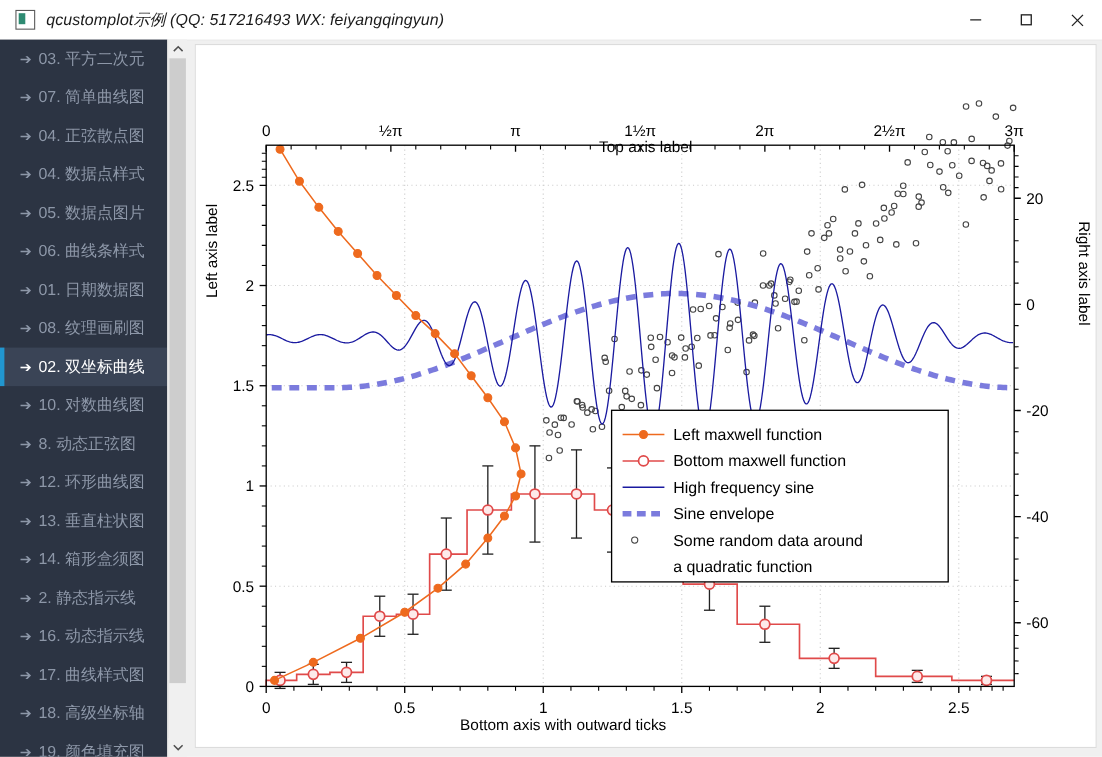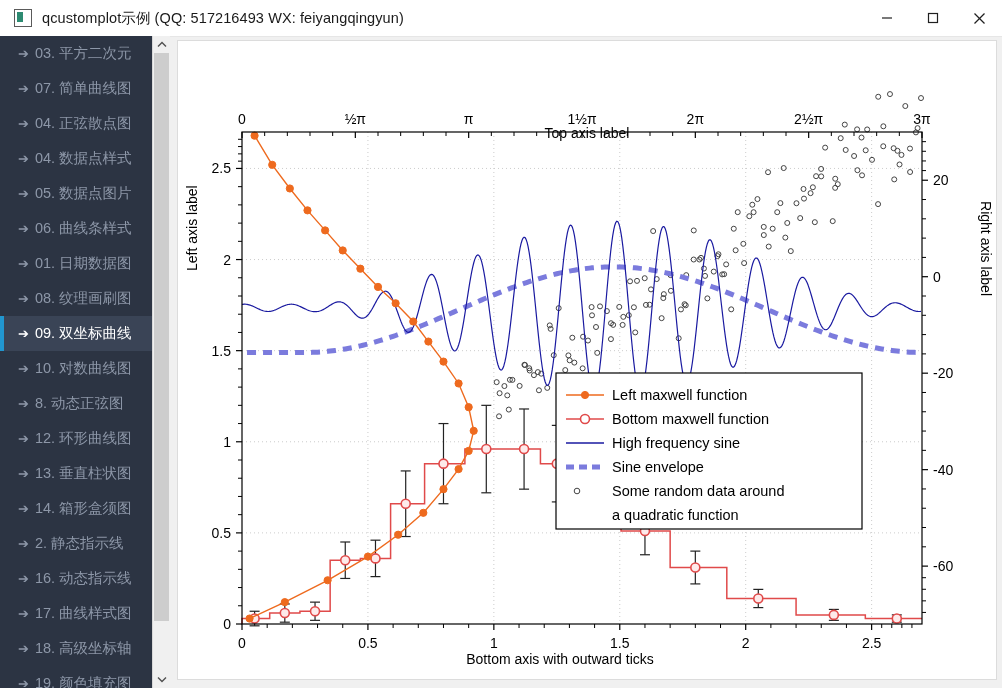--- a/index.html
+++ b/index.html
@@ -20,20 +20,21 @@
     width:16px;height:16px;margin-left:14px;margin-right:10px;
     border:1px solid #5a5a5a;background:#ffffff;position:relative;flex:none;
   }
   .tb-icon:after{
     content:"";position:absolute;left:2px;top:2px;width:6px;height:10px;
     background:#2e8b72;
   }
   .tb-title{
     font-size:14.5px;color:#1a1a1a;white-space:nowrap;
     letter-spacing:.1px;
+    font-style:italic;
   }
   .tb-spacer{flex:1;}
   .tb-btn{
     width:46px;height:35px;display:flex;align-items:center;justify-content:center;
     color:#202020;font-size:13px;flex:none;
   }
   .tb-btn svg{display:block;}
 
   
   .sidebar{
@@ -92,21 +93,21 @@
     white-space:nowrap;
   }
   .right-axis-label{
     position:absolute;right:2px;top:255px;
     font-size:14px;color:#000;
     transform:rotate(90deg);transform-origin:right top;
     white-space:nowrap;
   }
   .bottom-axis-label{
     position:absolute;left:0;bottom:12px;width:668px;text-align:center;
-    font-size:14px;color:#000;margin-left:48px;
+    font-size:14px;color:#000;
   }
   svg.plot{position:absolute;left:0;top:0;}
   .ticklbl{font-family:"Liberation Sans",sans-serif;font-size:14px;fill:#000;}
   .leg-txt{font-family:"Liberation Sans",sans-serif;font-size:14.5px;fill:#000;}
 </style>
 </head>
 <body>
 
 <div id="app">
 
@@ -160,21 +161,21 @@
       <div class="side-item">
         <span class="arrow">➔</span>
         <span>01. 日期数据图</span>
       </div>
       <div class="side-item">
         <span class="arrow">➔</span>
         <span>08. 纹理画刷图</span>
       </div>
       <div class="side-item selected">
         <span class="arrow">➔</span>
-        <span>09. 双坐标曲线</span>
+        <span>02. 双坐标曲线</span>
       </div>
       <div class="side-item">
         <span class="arrow">➔</span>
         <span>10. 对数曲线图</span>
       </div>
       <div class="side-item">
         <span class="arrow">➔</span>
         <span>8. 动态正弦图</span>
       </div>
       <div class="side-item">

